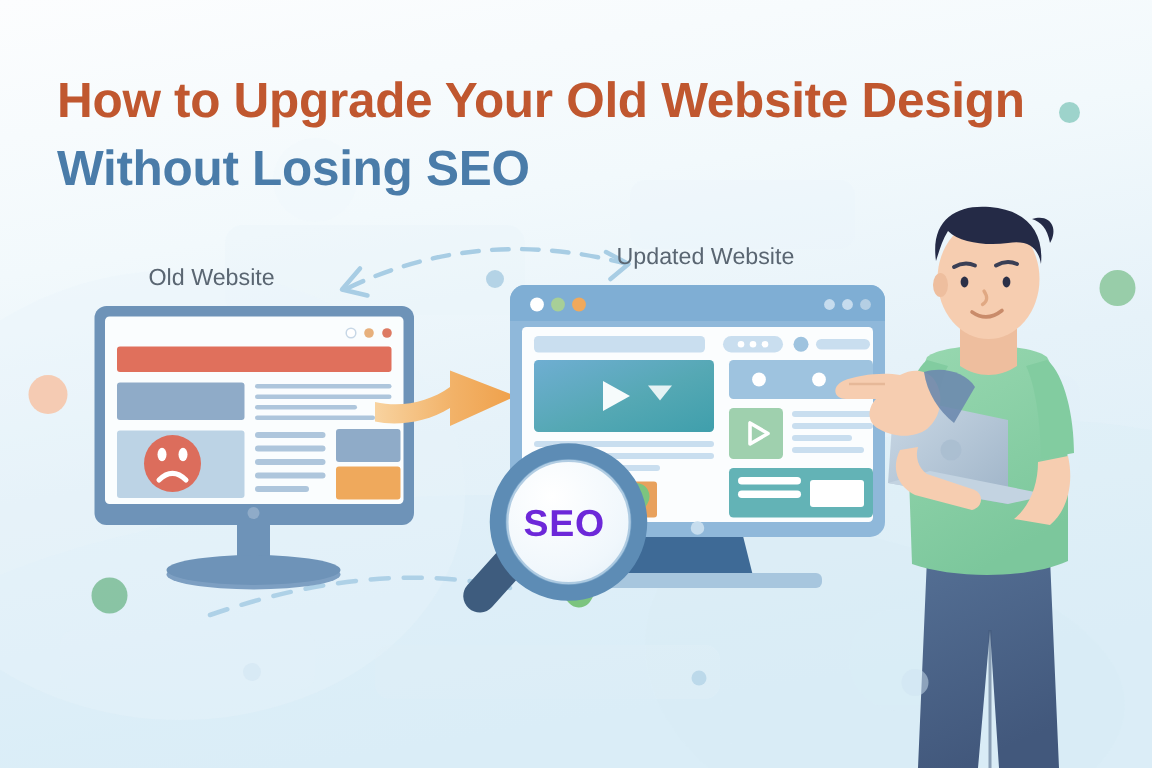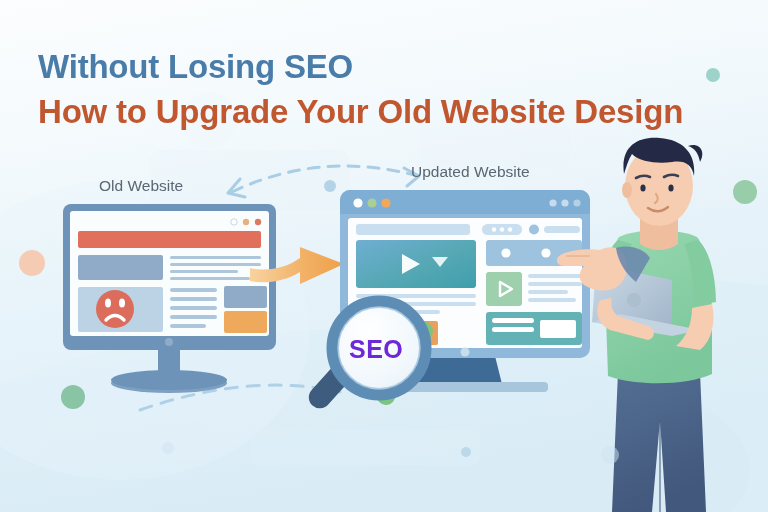--- a/index.html
+++ b/index.html
@@ -277,22 +277,22 @@
       <circle cx="32" cy="263" r="13" fill="#F6C6AB" opacity="0.9"></circle>
       <circle cx="73" cy="397" r="12" fill="#7FBF9A" opacity="0.9"></circle>
       <circle cx="330" cy="186" r="6" fill="#9CC4DD" opacity="0.7"></circle>
       <circle cx="466" cy="452" r="5" fill="#A7CBE2" opacity="0.6"></circle>
       <circle cx="610" cy="455" r="9" fill="#CFE4F1" opacity="0.5"></circle>
       <circle cx="168" cy="448" r="6" fill="#CFE4F1" opacity="0.5"></circle>
     </g>
   </svg>
 
   <div class="headline">
+    <div class="h-line h1">How to Upgrade Your Old Website Design</div>
     <div class="h-line h2">Without Losing SEO</div>
-    <div class="h-line h1">How to Upgrade Your Old Website Design</div>
   </div>
 
   <div class="caption" id="cap-old">Old Website</div>
 
   <div class="caption" id="cap-new">Updated Website</div>
 
   <div id="seo-text">SEO</div>
 
 </div>
 

